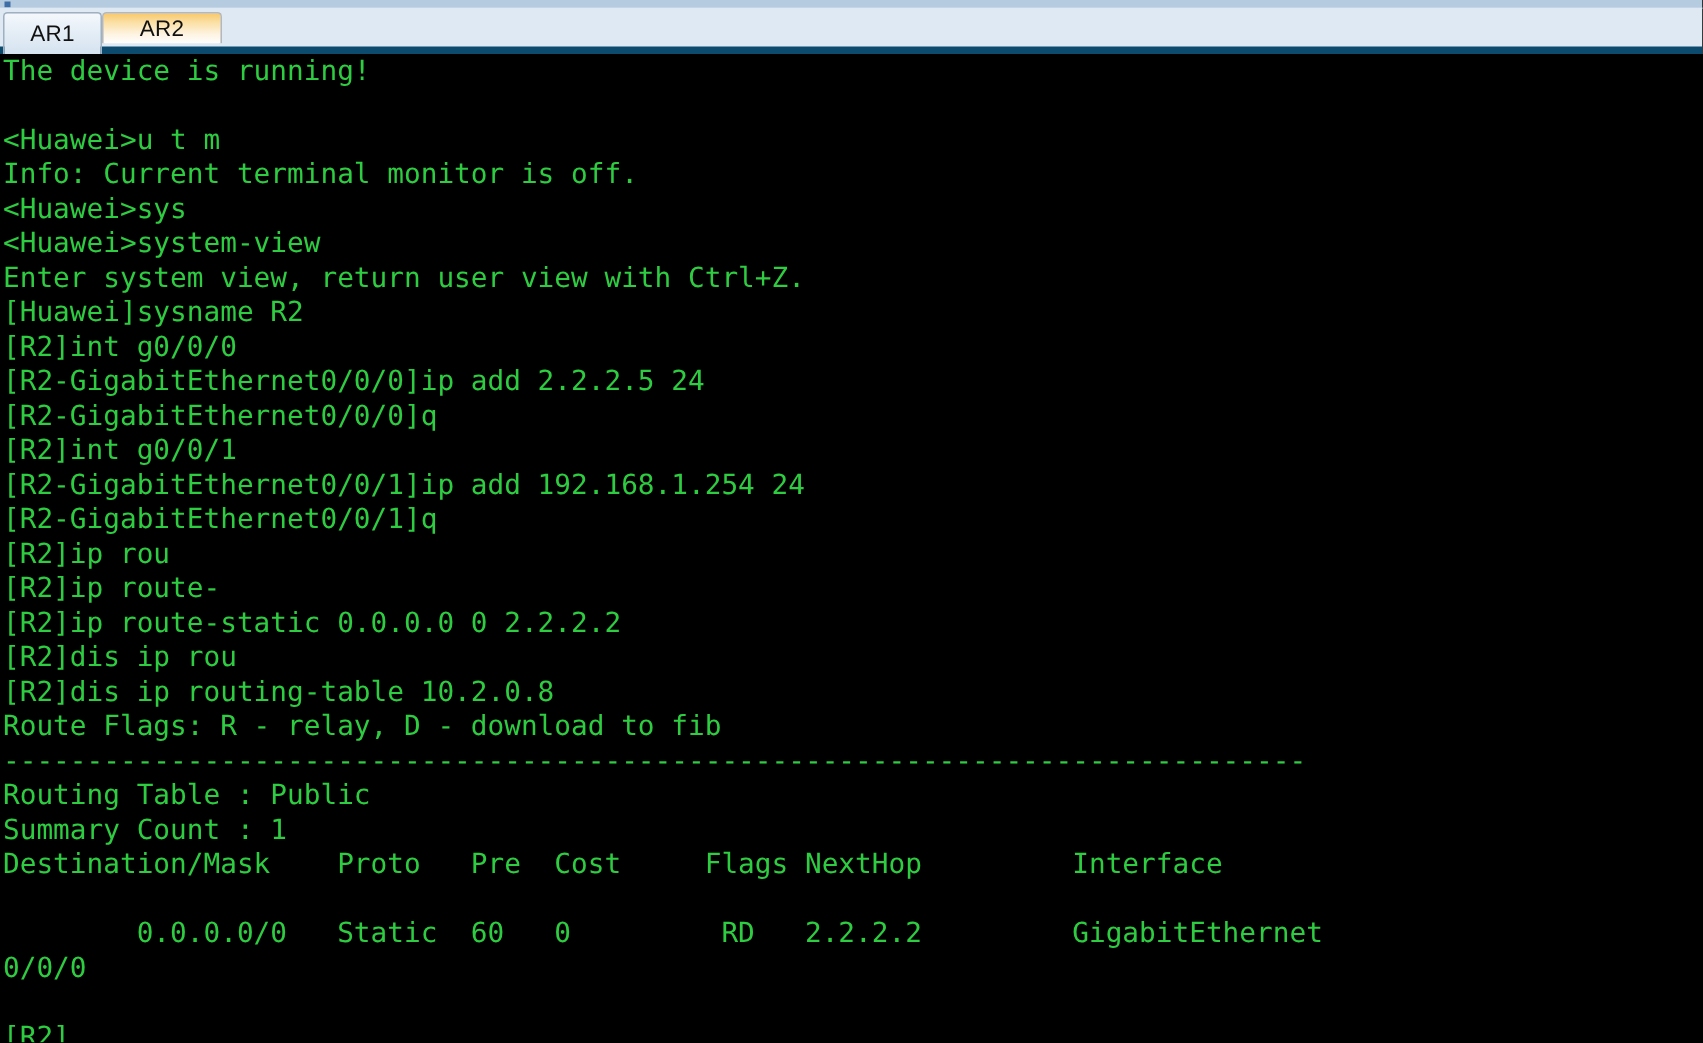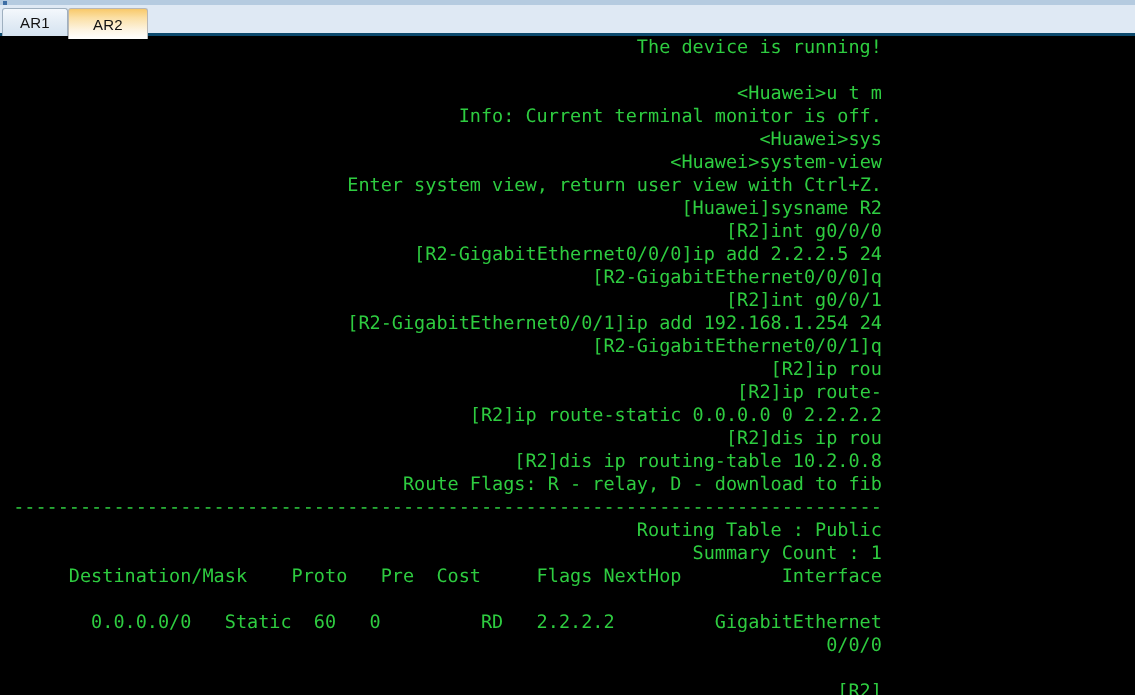--- a/index.html
+++ b/index.html
@@ -39,21 +39,21 @@
     width: 4px; height: 4px;
     background: #3d6ea5;
   }
 
   .tabbar {
     position: absolute;
     top: 5px; left: 0;
     width: 1135px;
     height: 31px;
     background: #dfe9f4;
-    border-bottom: 3px solid #0c4a6e;
+    border-bottom: 5px solid #0c4a6e;
     box-sizing: border-box;
   }
 
   .tab {
     position: absolute;
     top: 3px;
     height: 28px;
     box-sizing: border-box;
     border: 1px solid #9aa7b4;
     border-bottom: none;
@@ -69,21 +69,21 @@
   }
   .tab.inactive {
     left: 2px;
     width: 66px;
     background: linear-gradient(to bottom, #f4f8fc 0%, #e4edf6 48%, #d5e3f0 100%);
     border-color: #9fb0c0;
   }
   .tab.active {
     left: 68px;
     width: 80px;
-    height: 31px;
+    height: 21px;
     top: 3px;
     background: linear-gradient(to bottom, #f8c96a 0%, #fbe0a6 30%, #fdf4e2 70%, #ffffff 100%);
     border-color: #b7b7b7;
     z-index: 3;
   }
 
   
   .terminal {
     position: absolute;
     top: 36px; left: 0;
@@ -100,21 +100,20 @@
     font-family: "DejaVu Sans Mono", "Liberation Mono", monospace;
     font-size: 18.5px;
     line-height: 23px;
     color: #2ecc40;
     letter-spacing: 0px;
     text-rendering: geometricPrecision;
   }
   .term-lines .line {
     height: 23px;
     white-space: pre;
-    text-align: right;
   }
 
   
   .watermark {
     position: absolute;
     right: 16px;
     bottom: 18px;
     font-family: "DejaVu Sans", "Liberation Sans", sans-serif;
     font-size: 16px;
     color: #8e8e8e;

